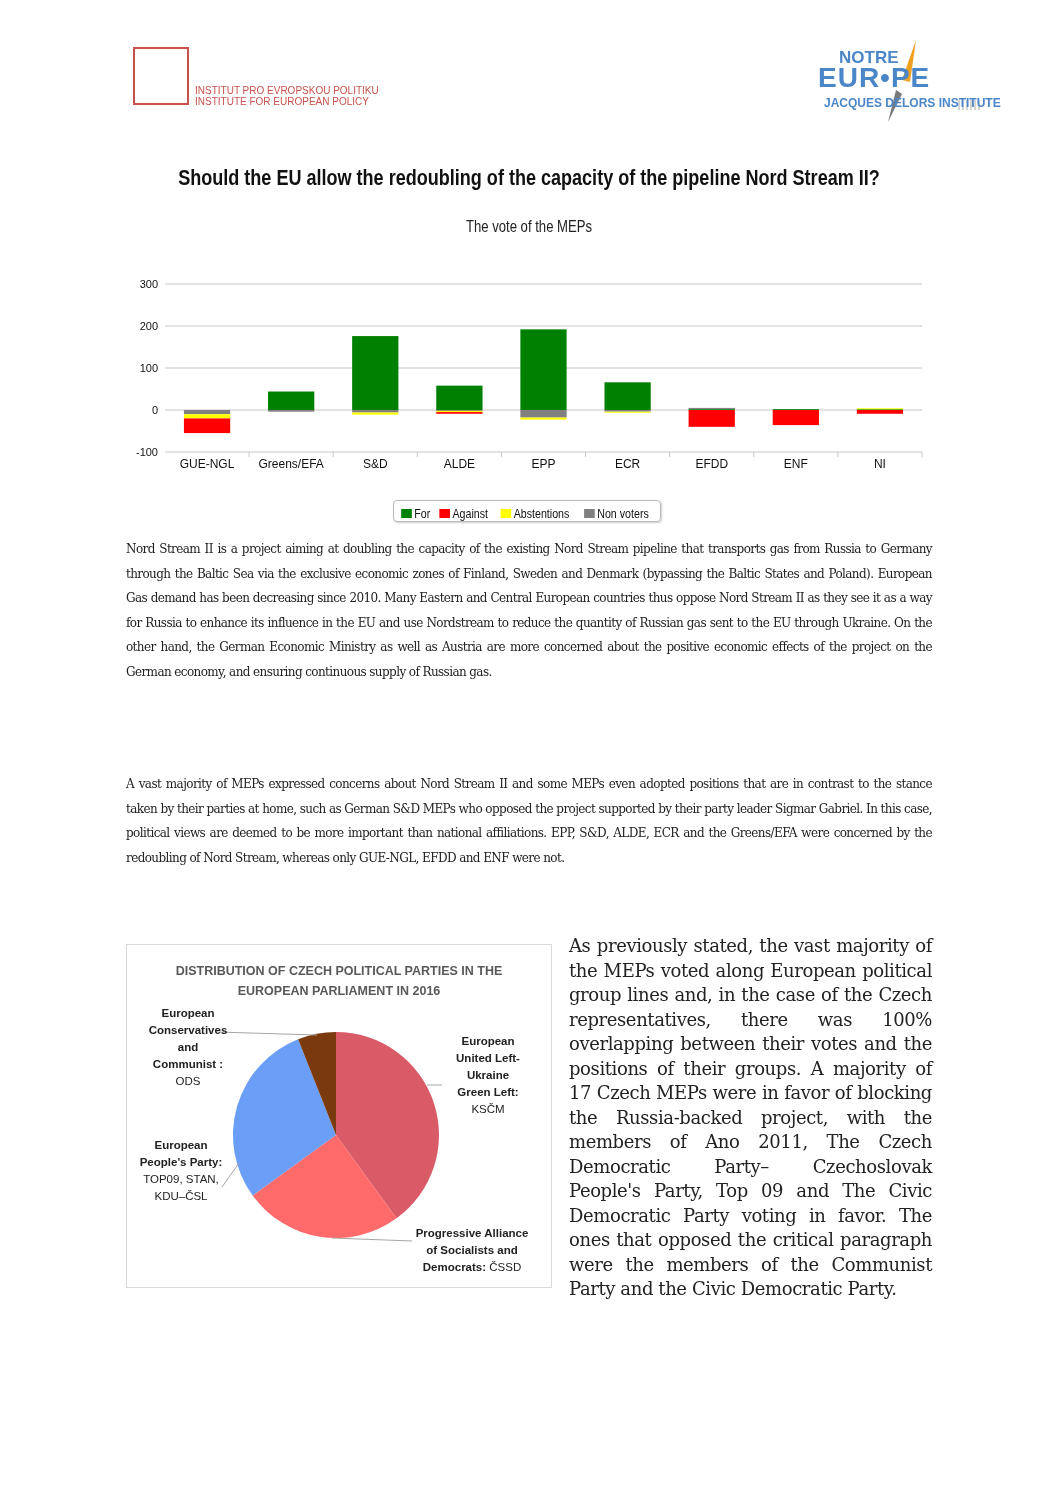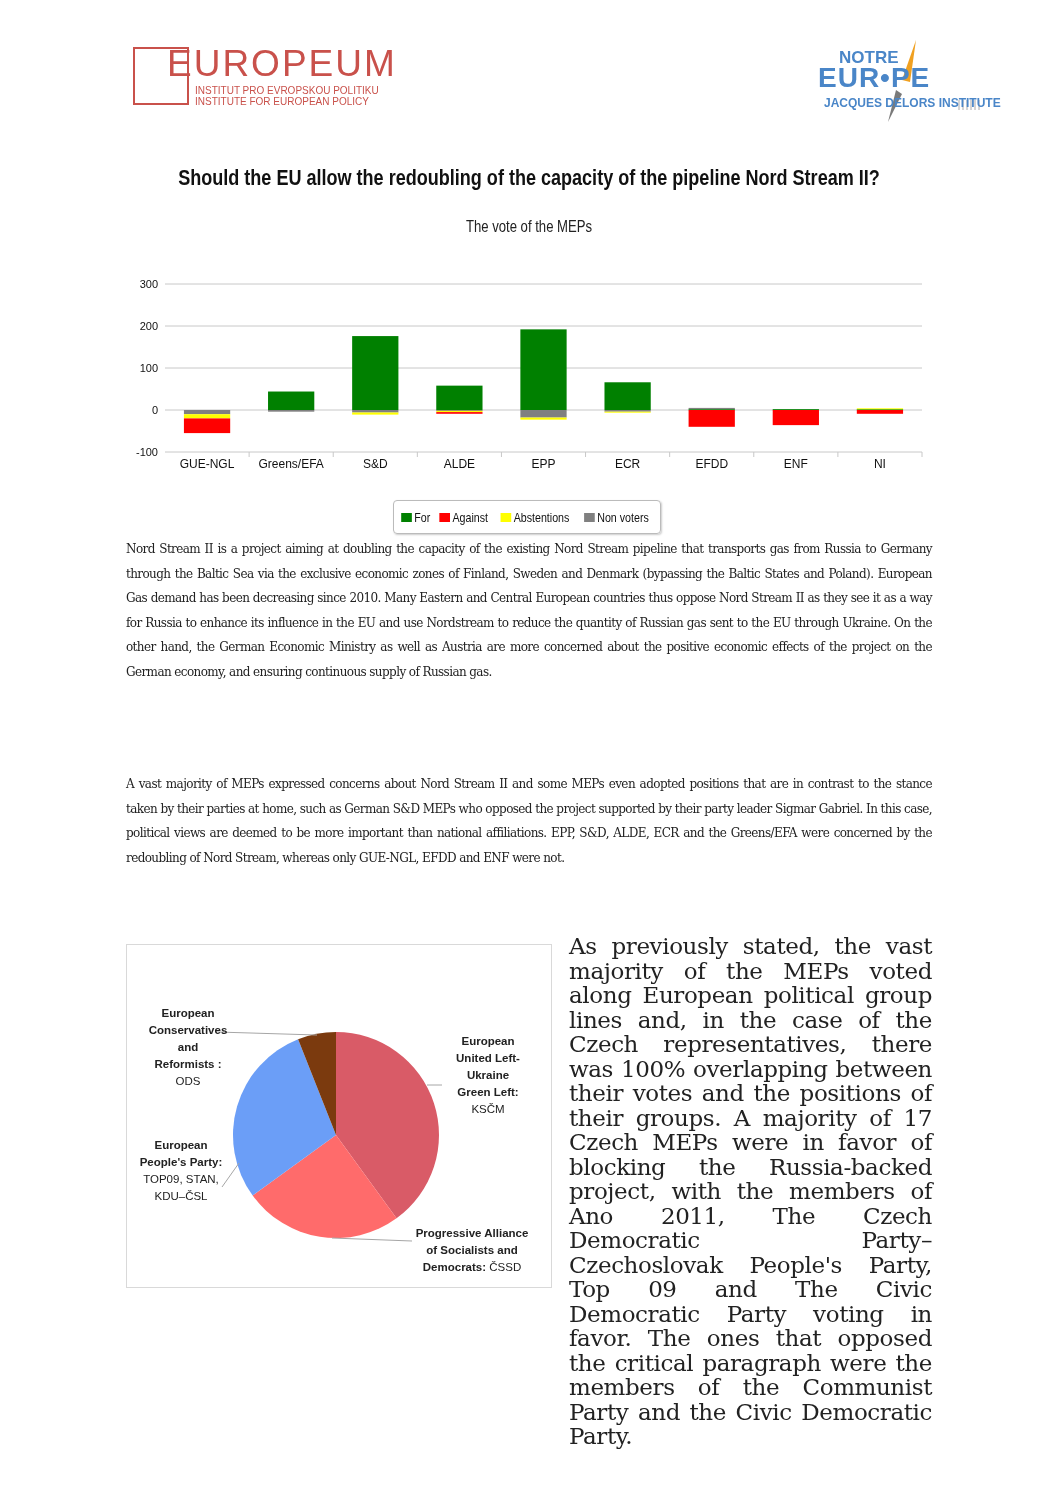--- a/index.html
+++ b/index.html
@@ -12,40 +12,39 @@
   .europeum .sub { position: absolute; left: 62px; font-family: "Liberation Sans", sans-serif; font-size: 10px; color: #c9514b; line-height: 10px; }
   .notre { left: 784px; top: 38px; width: 200px; height: 90px; font-family: "Liberation Sans", sans-serif; color: #4a86c8; }
   .notre .t1 { position: absolute; left: 55px; top: 10px; font-weight: bold; font-size: 17px; color: #4a86c8; }
   .notre .t2 { position: absolute; left: 34px; top: 24px; font-weight: bold; font-size: 28px; color: #4a86c8; letter-spacing: 1px; }
   .notre .t3 { position: absolute; left: 0; top: 58px; font-weight: bold; font-size: 12px; color: #4a86c8; white-space: nowrap; margin-left: 40px; }
   .notre svg { position: absolute; left: 0; top: 0; }
   
   .main-title { left: 0; width: 1058px; top: 165px; text-align: center; font-family: "Liberation Sans", sans-serif; font-weight: bold; font-size: 22px; color: #111; transform: scaleX(0.82); transform-origin: center; }
   .sub-title { left: 0; width: 1058px; top: 218px; text-align: center; font-family: "Liberation Sans", sans-serif; font-size: 16px; color: #222; transform: scaleX(0.82); transform-origin: center; }
   #bar-chart { left: 130px; top: 270px; }
-  .legend { left: 393px; top: 500px; width: 268px; height: 34px; border: 1px solid #bbb; border-radius: 4px; box-shadow: 1px 1px 2px #ccc; display: flex; align-items: center; justify-content: space-around; font-family: "Liberation Sans", sans-serif; font-size: 13px; color: #111; box-sizing: border-box; padding: 0 4px; }
+  .legend { left: 393px; top: 500px; width: 268px; height: 22px; border: 1px solid #bbb; border-radius: 4px; box-shadow: 1px 1px 2px #ccc; display: flex; align-items: flex-end; justify-content: space-around; font-family: "Liberation Sans", sans-serif; font-size: 13px; color: #111; box-sizing: border-box; padding: 0 4px; }
   .legend .item { display: flex; align-items: center; gap: 3px; transform: scaleX(0.82); }
   .legend .sw { width: 13px; height: 9px; display: inline-block; }
   
   .para { left: 126px; width: 806px; font-size: 12px; line-height: 24.5px; text-align: justify; font-family: "DejaVu Serif", serif; color: #222; letter-spacing: -0.6px; }
   .p1 { top: 537px; }
   .p2 { top: 772px; }
-  .p3 { left: 569px; width: 363px; top: 934px; font-size: 23px; line-height: 24.5px; text-align: justify; letter-spacing: -0.4px; }
+  .p3 { left: 569px; width: 363px; top: 934px; font-size: 18px; line-height: 24.5px; text-align: justify; letter-spacing: -0.4px; }
   
   .pie-box { left: 126px; top: 944px; width: 426px; height: 344px; border: 1px solid #d9d9d9; box-sizing: border-box; background: #fff; }
   .pie-title { position: absolute; left: 0; width: 100%; top: 16px; text-align: center; font-family: "Liberation Sans", sans-serif; font-weight: bold; font-size: 12.5px; line-height: 20px; color: #595959; }
   .pie-label { position: absolute; font-family: "Liberation Sans", sans-serif; font-size: 11.5px; line-height: 17px; text-align: center; color: #222; }
   .pie-label b { font-weight: bold; }
 </style>
 </head>
 <body>
 
 <div class="abs europeum">
   <div class="box"></div>
-  <div class="name">EUROPEUM</div>
   <div class="sub" style="top:39px">INSTITUT PRO EVROPSKOU POLITIKU</div>
   <div class="sub" style="top:50px">INSTITUTE FOR EUROPEAN POLICY</div>
 </div>
 
 <div class="abs notre">
   <svg width="200" height="90">
     <polygon points="132,2 118,42 126,44" fill="#f0a020"></polygon>
     <polygon points="112,52 104,84 118,56" fill="#7a7a7a"></polygon>
     <g stroke="#aaa" stroke-width="1">
       <line x1="175" y1="62" x2="175" y2="72"></line>
@@ -138,36 +137,39 @@
       <span class="sw" style="background:#808080"></span>
       <span>Non voters</span>
     </div>
 </div>
 
 <p class="abs para p1" style="margin:0"> Nord Stream II is a project aiming at doubling the capacity of the existing Nord Stream pipeline that transports gas from Russia to Germany through the Baltic Sea via the exclusive economic zones of Finland, Sweden and Denmark (bypassing the Baltic States and Poland). European Gas demand has been decreasing since 2010. Many Eastern and Central European countries thus oppose Nord Stream II as they see it as a way for Russia to enhance its influence in the EU and use Nordstream to reduce the quantity of Russian gas sent to the EU through Ukraine. On the other hand, the German Economic Ministry as well as Austria are more concerned about the positive economic effects of the project on the German economy, and ensuring continuous supply of Russian gas.</p>
 <p class="abs para p2" style="margin:0">A vast majority of MEPs expressed concerns about Nord Stream II and some MEPs even adopted positions that are in contrast to the stance taken by their parties at home, such as German S&amp;D MEPs who opposed the project supported by their party leader Sigmar Gabriel. In this case, political views are deemed to be more important than national affiliations. EPP, S&amp;D, ALDE, ECR and the Greens/EFA were concerned by the redoubling of Nord Stream, whereas only GUE-NGL, EFDD and ENF were not.</p>
 <p class="abs para p3" style="margin:0">As previously stated, the vast majority of the MEPs voted along European political group lines and, in the case of the Czech representatives, there was 100% overlapping between their votes and the positions of their groups. A majority of 17 Czech MEPs were in favor of blocking the Russia-backed project, with the members of Ano 2011, The Czech Democratic Party– Czechoslovak People's Party, Top 09 and The Civic Democratic Party voting in favor. The ones that opposed the critical paragraph were the members of the Communist Party and the Civic Democratic Party.</p>
 
 <div class="abs pie-box">
+  <div class="pie-title">
+    <span style="display:inline-block;width:330px">DISTRIBUTION OF CZECH POLITICAL PARTIES IN THE EUROPEAN PARLIAMENT IN 2016</span>
+  </div>
   <svg id="pie-svg" width="426" height="344" style="position:absolute;left:0;top:0">
       <path d="M209,190 L209,87 A103,103 0 0 1 269.54188098612474,273.3287504206196 Z" fill="#d95b67"></path>
       <path d="M209,190 L269.54188098612474,273.3287504206196 A103,103 0 0 1 125.67124957938043,250.54188098612474 Z" fill="#ff6b6b"></path>
       <path d="M209,190 L125.67124957938043,250.54188098612474 A103,103 0 0 1 171.08317107347818,94.2330219535101 Z" fill="#6b9ef7"></path>
       <path d="M209,190 L171.08317107347818,94.2330219535101 A103,103 0 0 1 208.99999999999997,87 Z" fill="#7b3a0e"></path>
       <line x1="90" y1="87" x2="190" y2="90" stroke="#a6a6a6" stroke-width="1"></line>
       <line x1="315" y1="140" x2="300" y2="140" stroke="#a6a6a6" stroke-width="1"></line>
       <line x1="95" y1="242" x2="112" y2="218" stroke="#a6a6a6" stroke-width="1"></line>
       <line x1="205" y1="293" x2="285" y2="296" stroke="#a6a6a6" stroke-width="1"></line>
     </svg>
 
   <div class="pie-label" style="left:6px;top:60px;width:110px">
     <b>European</b><br>
     <b>Conservatives</b><br>
     <b>and</b><br>
-    <b>Reformists :</b><br>
+    <b>Communist :</b><br>
     <span>ODS</span>
   </div>
   <div class="pie-label" style="left:316px;top:88px;width:90px">
     <b>European</b><br>
     <b>United Left-</b><br>
     <b>Ukraine</b><br>
     <b>Green Left:</b><br>
     <span>KSČM</span>
   </div>
   <div class="pie-label" style="left:4px;top:192px;width:100px">

